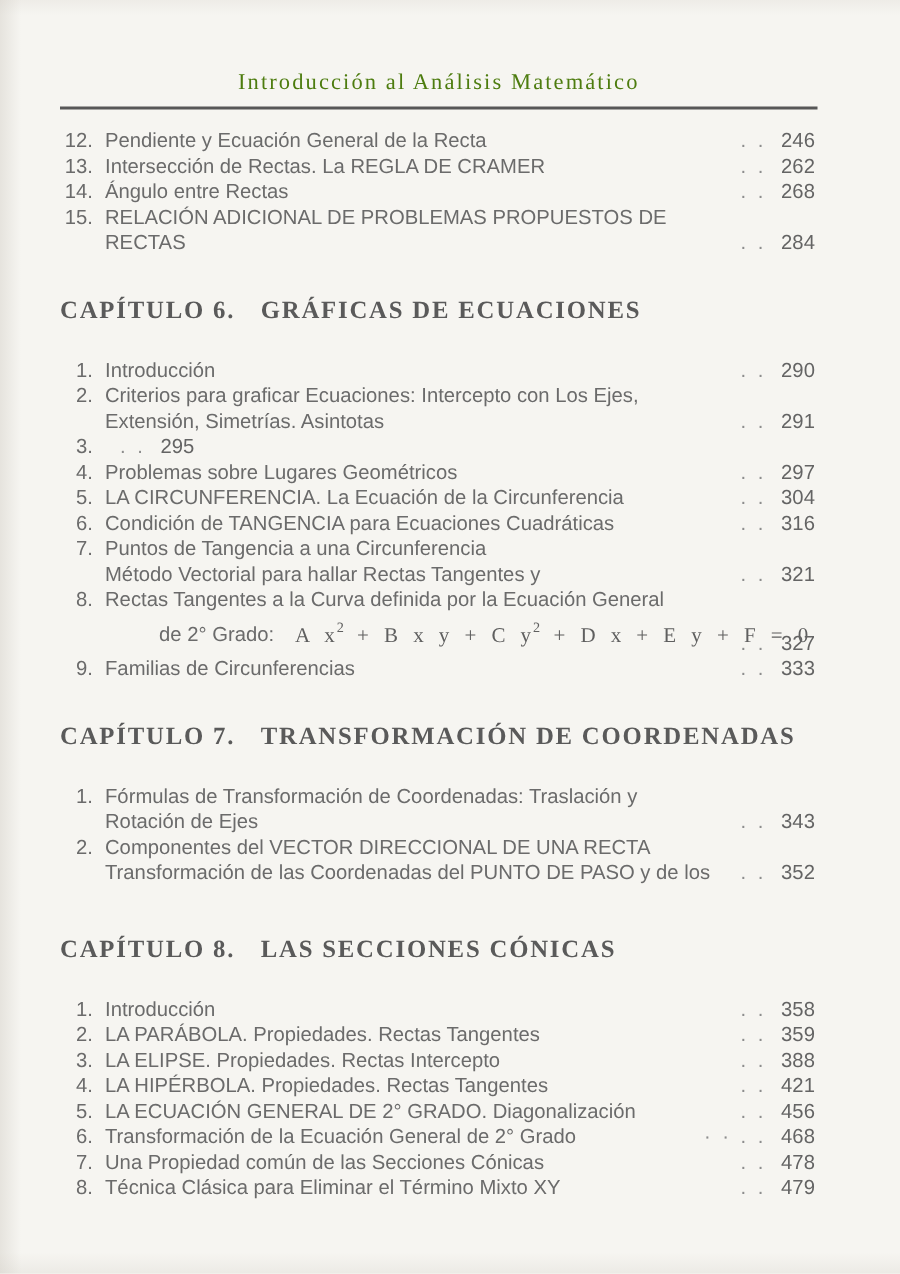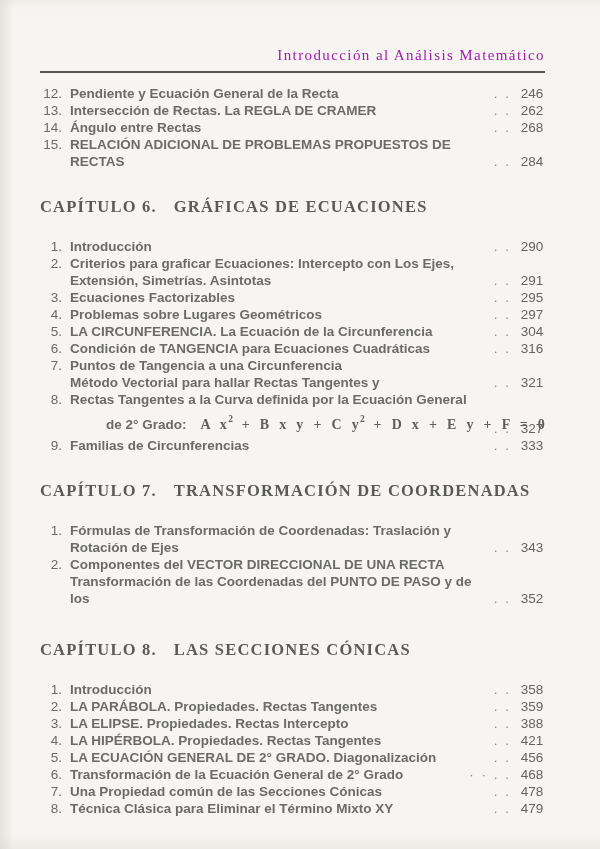--- a/index.html
+++ b/index.html
@@ -14,26 +14,26 @@
     color: #6b6b6b;
     overflow: hidden;
   }
   .page {
     box-sizing: border-box;
     width: 600px;
     height: 849px;
     padding: 46px 55px 0 40px;
   }
   .running-header {
-    text-align: right;
+    text-align: center;
     font-family: "Liberation Serif", serif;
     font-size: 15px;
     line-height: 18px;
     letter-spacing: 1.4px;
-    color: #a21caf;
+    color: #4d7c0f;
   }
   .header-rule {
     height: 2px;
     background: #575757;
     margin-top: 7px;
   }
   .toc-section { margin-top: 26px; }
   .toc-section.first { margin-top: 12px; }
   .toc-section.ch7 { }
   .toc-section.ch8 { margin-top: 32px; }
@@ -53,21 +53,21 @@
     align-items: flex-start;
     font-size: 13.5px;
     line-height: 17px;
   }
   .num {
     flex: none;
     width: 22px;
     text-align: right;
     padding-right: 8px;
   }
-  .txt { flex: 1 1 auto; min-width: 0; font-weight: bold; }
+  .txt { flex: 1 1 auto; min-width: 0; }
   .line { display: block; }
   .pg {
     flex: none;
     align-self: flex-end;
     display: flex;
     align-items: baseline;
     gap: 8px;
     padding-left: 10px;
   }
   .dots { color: #8d8d8d; letter-spacing: 2px; white-space: nowrap; }
@@ -159,23 +159,20 @@
         <span class="line">Criterios para graficar Ecuaciones: Intercepto con Los Ejes,</span>
         <span class="line">Extensión, Simetrías. Asintotas</span>
       </span>
       <span class="pg">
           <span class="dots">. .</span>
           <span class="pageno">291</span>
         </span>
     </div>
     <div class="item">
       <span class="num">3.</span>
-      <span class="txt">
-          <span class="line">Ecuaciones Factorizables</span>
-        </span>
       <span class="pg">
           <span class="dots">. .</span>
           <span class="pageno">295</span>
         </span>
     </div>
     <div class="item">
       <span class="num">4.</span>
       <span class="txt">
           <span class="line">Problemas sobre Lugares Geométricos</span>
         </span>

